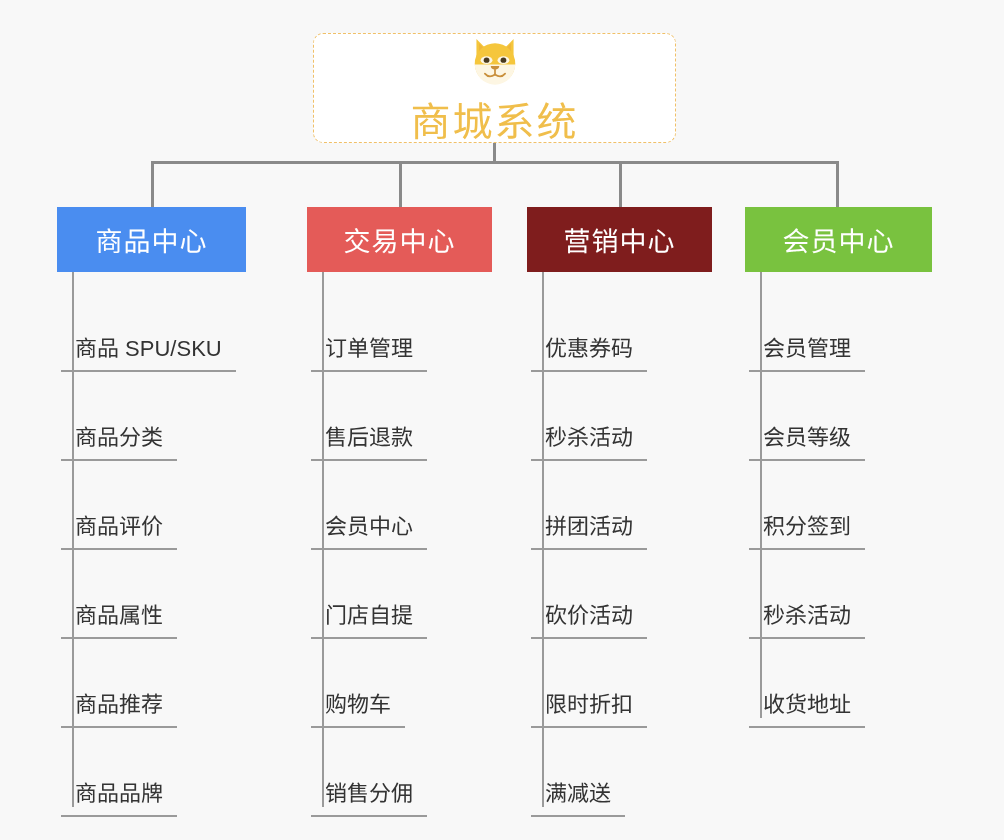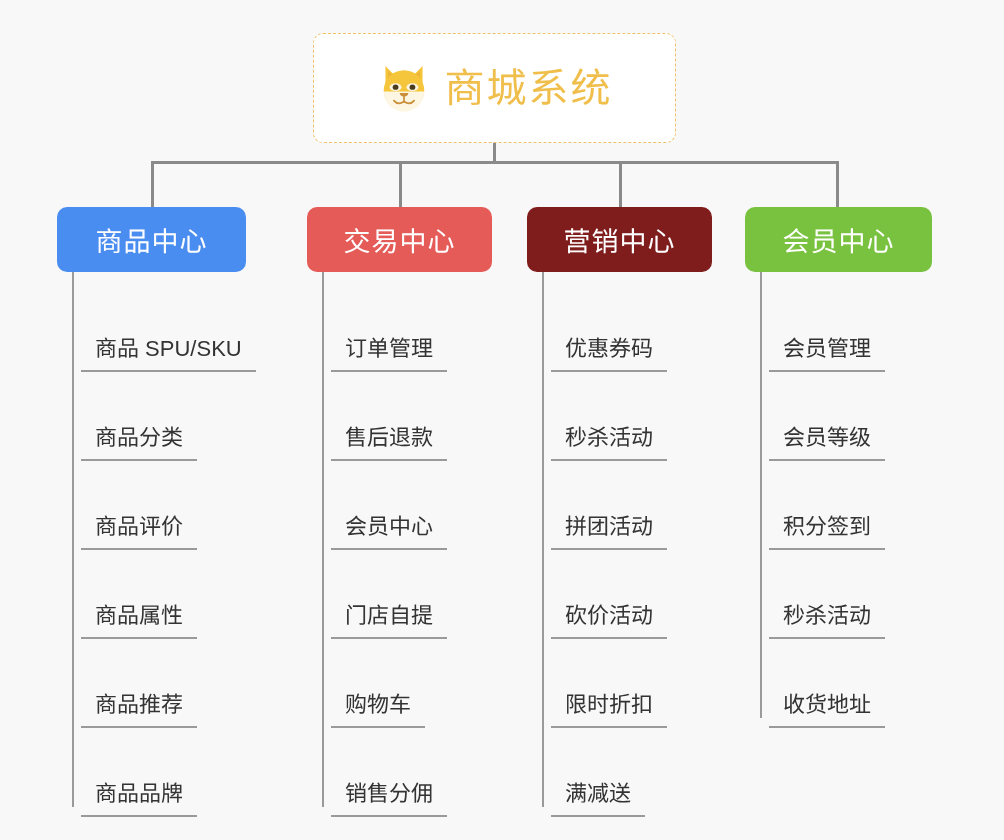--- a/index.html
+++ b/index.html
@@ -32,20 +32,21 @@
     width: 363px;
     height: 110px;
     box-sizing: border-box;
     background: #ffffff;
     border: 1px dashed #f0c068;
     border-radius: 10px;
     display: flex;
     align-items: center;
     justify-content: center;
     gap: 14px;
+    flex-direction: column;
   }
   .root-icon {
     width: 54px;
     height: 54px;
     flex: 0 0 54px;
     display: block;
   }
   .root-title {
     font-size: 40px;
     line-height: 1;
@@ -88,21 +89,21 @@
   }
   .column.c1 { left: 57px;  width: 189px; }
   .column.c2 { left: 307px; width: 185px; }
   .column.c3 { left: 527px; width: 185px; }
   .column.c4 { left: 745px; width: 187px; }
 
   .cat-header {
     box-sizing: border-box;
     width: 100%;
     height: 65px;
-    border-radius: 10px;
+    border-radius: 0;
     display: flex;
     align-items: center;
     justify-content: center;
     color: #ffffff;
     font-size: 27px;
     letter-spacing: 1px;
     white-space: nowrap;
   }
   .cat-header.blue   { background: #4a8df0; }
   .cat-header.red    { background: #e45b58; }
@@ -124,21 +125,21 @@
     top: 0;
     bottom: 10px;
     width: 2px;
     background: #9a9a9a;
   }
   .list-item {
     position: relative;
     height: 89px;
     display: flex;
     align-items: flex-end;
-    padding-left: 24px;
+    padding-left: 4px;
     box-sizing: border-box;
   }
   .item-label {
     display: inline-block;
     font-size: 22px;
     line-height: 1.2;
     color: #333333;
     white-space: nowrap;
     padding: 0 14px 8px 14px;
     border-bottom: 2px solid #9a9a9a;

